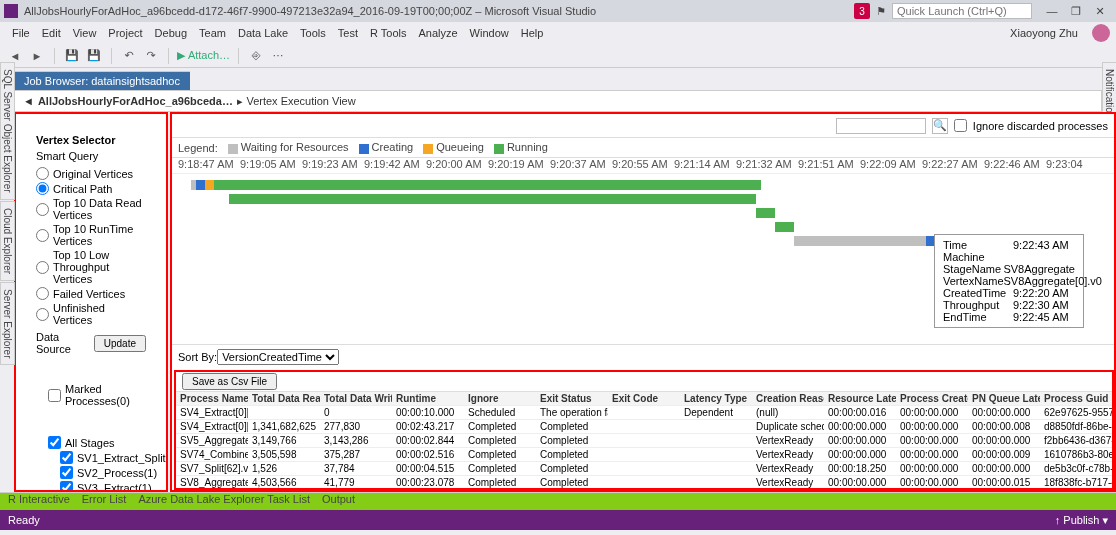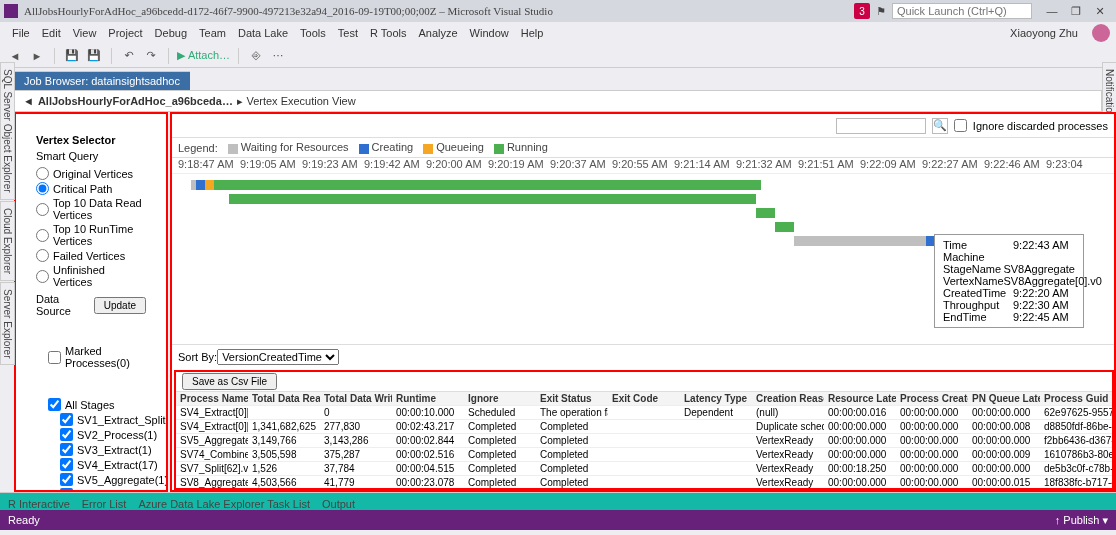--- a/index.html
+++ b/index.html
@@ -1,21 +1,21 @@
 <!DOCTYPE html>
 <html><head>
 <meta charset="utf-8">
 <style>
 * { margin: 0; padding: 0; box-sizing: border-box; font-family: 'Segoe UI', Tahoma, sans-serif; font-size: 11px; }
 body { background: #eeeef2; width: 1116px; height: 535px; overflow: hidden; position: relative; }
 
 
 .titlebar { height: 22px; background: #d6d8e0; display: flex; align-items: center; padding: 0 4px; color: #444; }
 .titlebar .vs-icon { width: 14px; height: 14px; background: #68217a; margin-right: 6px; }
-.titlebar .title-text { flex: 0 0 auto; font-family: Liberation Serif, serif; }
+.titlebar .title-text { flex: 0 0 auto; }
 .titlebar .spacer { flex: 1; }
 .titlebar .badge { width: 16px; height: 16px; background: #c04; color: #fff; display: flex; align-items: center; justify-content: center; border-radius: 2px; margin-right: 6px; font-size: 10px; }
 .titlebar .flag { margin-right: 6px; color: #444; }
 .titlebar .quicklaunch { width: 140px; height: 16px; border: 1px solid #bbb; background: #fff; padding: 0 4px; color: #999; margin-right: 8px; }
 .titlebar .winbtn { width: 24px; text-align: center; color: #444; }
 
 
 .menubar { height: 22px; background: #eeeef2; display: flex; align-items: center; padding: 0 6px; color: #333; }
 .menubar span { padding: 0 6px; }
 .menubar .right { margin-left: auto; display: flex; align-items: center; }
@@ -71,21 +71,21 @@
 
 
 .gridwrap { border: 2px solid #f00; margin: 2px 0 0 2px; background: #fff; height: 120px; overflow: hidden; position: relative; }
 .gridtools { height: 20px; display: flex; justify-content: flex-start; align-items: center; padding: 0 6px; border-bottom: 1px solid #ddd; }
 .gridtools button { font-size: 10px; padding: 1px 8px; }
 table { border-collapse: collapse; width: 100%; table-layout: fixed; }
 th, td { text-align: left; padding: 1px 4px; border-bottom: 1px solid #eee; white-space: nowrap; overflow: hidden; font-size: 10px; }
 th { background: #f4f4f4; color: #333; }
 
 
-.bottomtools { height: 18px; background: #14b8a6; display: flex; align-items: flex-end; padding: 0 8px; gap: 12px; color: #444; border-top: 1px solid #ccc; }
+.bottomtools { height: 18px; background: #84cc16; display: flex; align-items: flex-start; padding: 0 8px; gap: 12px; color: #444; border-top: 1px solid #ccc; }
 .statusbar { height: 20px; background: #68217a; color: #fff; display: flex; align-items: center; padding: 0 8px; }
 .statusbar .right { margin-left: auto; }
 
 
 .side-left, .side-right { position: absolute; top: 62px; width: 14px; background: #eeeef2; }
 .side-left { left: 0; height: 400px; }
 .side-right { right: 0; height: 400px; }
 .side-tab { writing-mode: vertical-rl; font-size: 10px; color: #444; padding: 6px 1px; border: 1px solid #ccc; margin-bottom: 1px; background: #eeeef2; text-align: center; }
 </style>
 </head>
@@ -181,20 +181,24 @@
         <div class="radio">
           <input type="radio" name="sq" style="">
           <span>Top 10 Data Read Vertices</span>
         </div>
         <div class="radio">
           <input type="radio" name="sq" style="">
           <span>Top 10 RunTime Vertices</span>
         </div>
         <div class="radio">
           <input type="radio" name="sq" style="">
+          <span>Top 10 Low Throughput Vertices</span>
+        </div>
+        <div class="radio">
+          <input type="radio" name="sq" style="">
           <span>Failed Vertices</span>
         </div>
         <div class="radio">
           <input type="radio" name="sq" style="">
           <span>Unfinished Vertices</span>
         </div>
       </div>
     <div class="ds-row">
       <span>Data Source</span>
       <button>Update</button>

